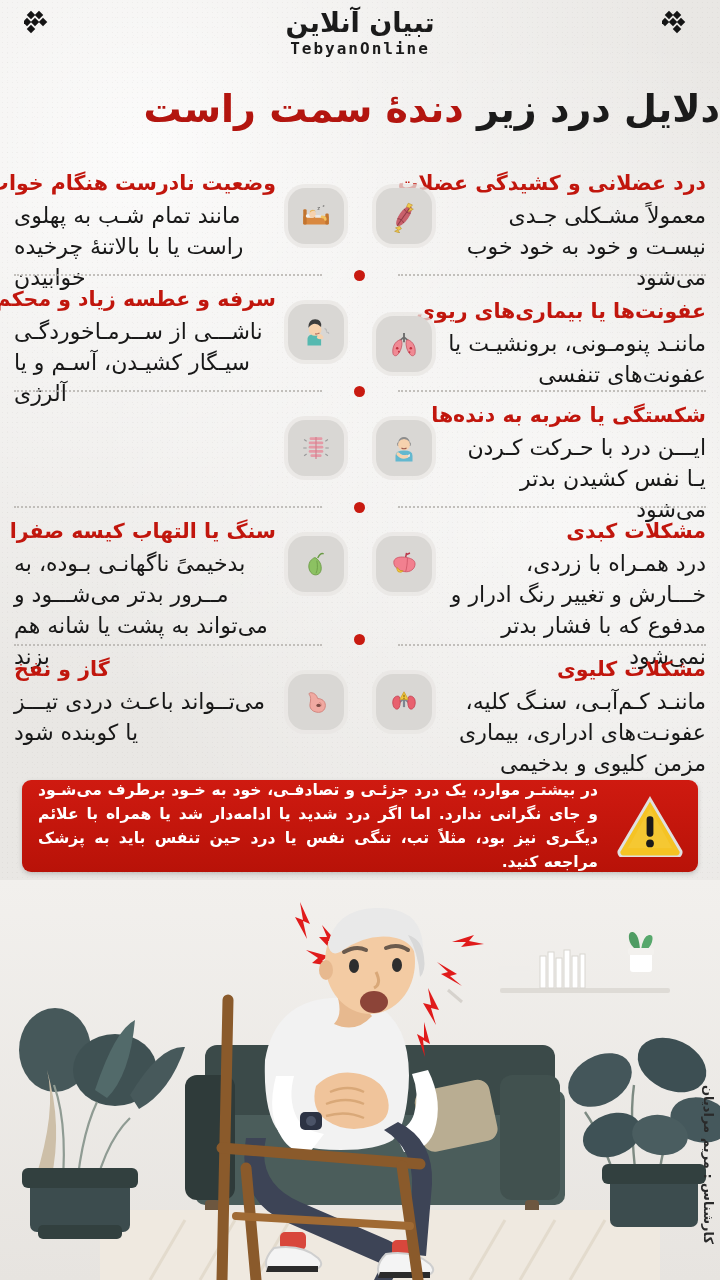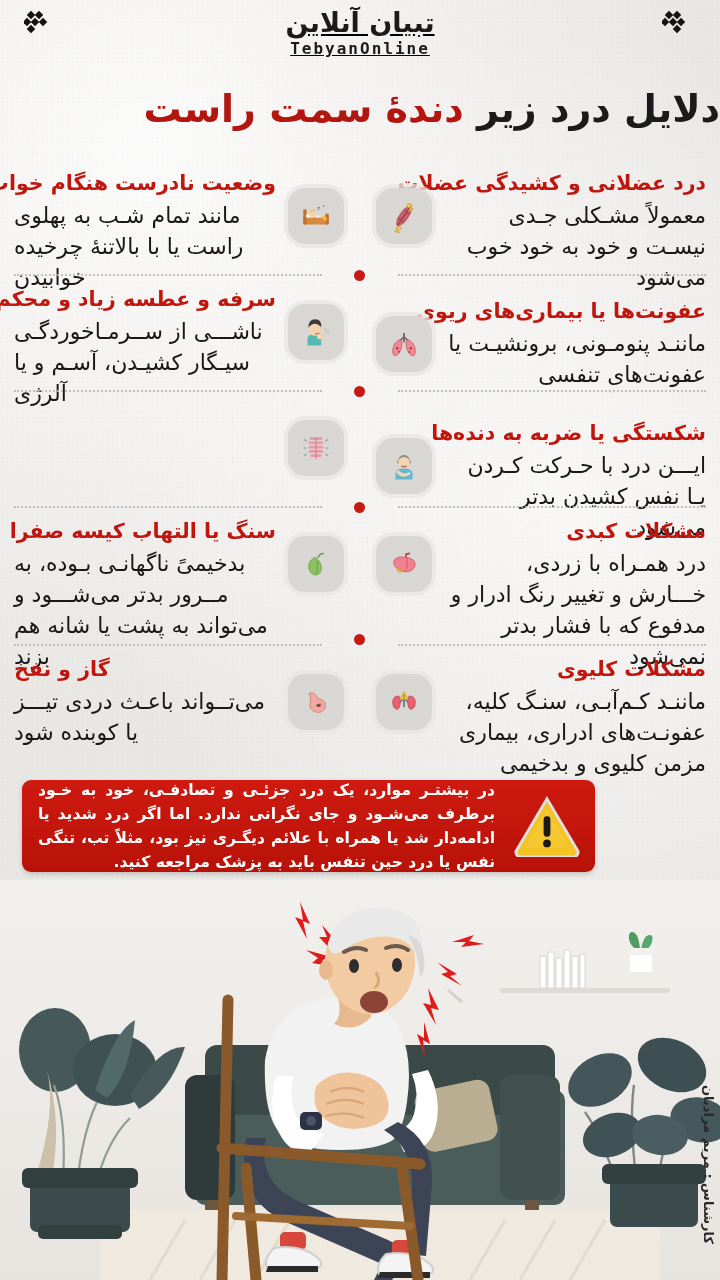--- a/index.html
+++ b/index.html
@@ -29,21 +29,21 @@
 
   
   .corner { position:absolute; width:34px; height:30px; }
   .corner svg { width:100%; height:100%; display:block; }
   .c-tl { top:10px;  right:auto; left:24px; }
   .c-tr { top:10px;  right:24px; }
   .c-bl { bottom:14px; left:24px; }
   .c-br { bottom:14px; right:24px; }
 
   
-  .brand { position:absolute; top:8px; left:0; right:0; text-align:center;text-decoration:underline; }
+  .brand { position:absolute; top:8px; left:0; right:0; text-align:center; }
   .brand-fa {
     font-size:27px; font-weight:bold; color:#1b1b1b; letter-spacing:-1px;
     line-height:1.1; font-family:"DejaVu Sans","Liberation Sans",sans-serif;
   }
   .brand-en {
     font-size:16px; font-weight:bold; color:#1b1b1b; letter-spacing:2px;
     font-family:"DejaVu Sans Mono","Liberation Mono",monospace; margin-top:1px;
   }
   .headline {
     position:absolute; top:86px; left:0; right:0; text-align:right;
@@ -95,21 +95,21 @@
   .dotted-sep {
     position:absolute; height:0; border-top:2px dotted #b9b6b2; opacity:.85;
   }
   .mid-dot {
     position:absolute; width:11px; height:11px; border-radius:50%;
     background:#c81a10; left:354px;
   }
 
   
   .warning {
-    position:absolute; left:22px; top:780px; width:573px; height:92px;
+    position:absolute; left:22px; top:780px; width:676px; height:92px;
     background:linear-gradient(180deg,#cf1a10 0%, #b81208 100%);
     border-radius:9px; display:flex; align-items:center;
     box-shadow:0 2px 5px rgba(0,0,0,.18);
   }
   .warn-icon { width:96px; flex:0 0 96px; display:flex; align-items:center; justify-content:center; }
   .warn-icon svg { width:68px; height:62px; display:block; }
   .warn-text {
     flex:1; color:#fff; font-size:15.6px; line-height:1.55; font-weight:bold;
     direction:rtl; text-align:justify; padding-left:16px; padding-right:4px;
   }
@@ -233,21 +233,21 @@
             </svg>
           </div>
           <div class="item-text">
             <div class="item-title">عفونت‌ها یا بیماری‌های ریوی</div>
             <div class="item-desc">ماننـد پنومـونی، برونشیـت یا عفونت‌های تنفسی</div>
           </div>
         </div>
       </div>
       <div class="dotted-sep" style="top:218px; left:22px; width:308px;"></div>
 
-      <div class="item" style="top:250px;">
+      <div class="item" style="top:232px;">
         <div class="item-inner">
           <div class="icon-badge">
             <svg viewBox="0 0 40 40">
               <path d="M12 14 q8-8 16 0 v3 q-8 4-16 0z" fill="#8d8d8d"></path>
               <circle cx="20" cy="16" r="7" fill="#f6d2ae"></circle>
               <path d="M13 13 q7-7 14 0 q-2-6-7-6 t-7 6z" fill="#8d8d8d"></path>
               <path d="M17 20 q3 2 6 0" stroke="#9c5b4e" stroke-width="1.2" fill="none"></path>
               <path d="M10 36 v-7 q0-6 10-6 t10 6 v7z" fill="#63b8cf"></path>
               <path d="M14 26 q6 5 13 1 l0 3 q-7 4-13 -1z" fill="#e8e8e8"></path>
               <path d="M13 27 q4 5 10 3" stroke="#f6d2ae" stroke-width="4" fill="none" stroke-linecap="round"></path>

